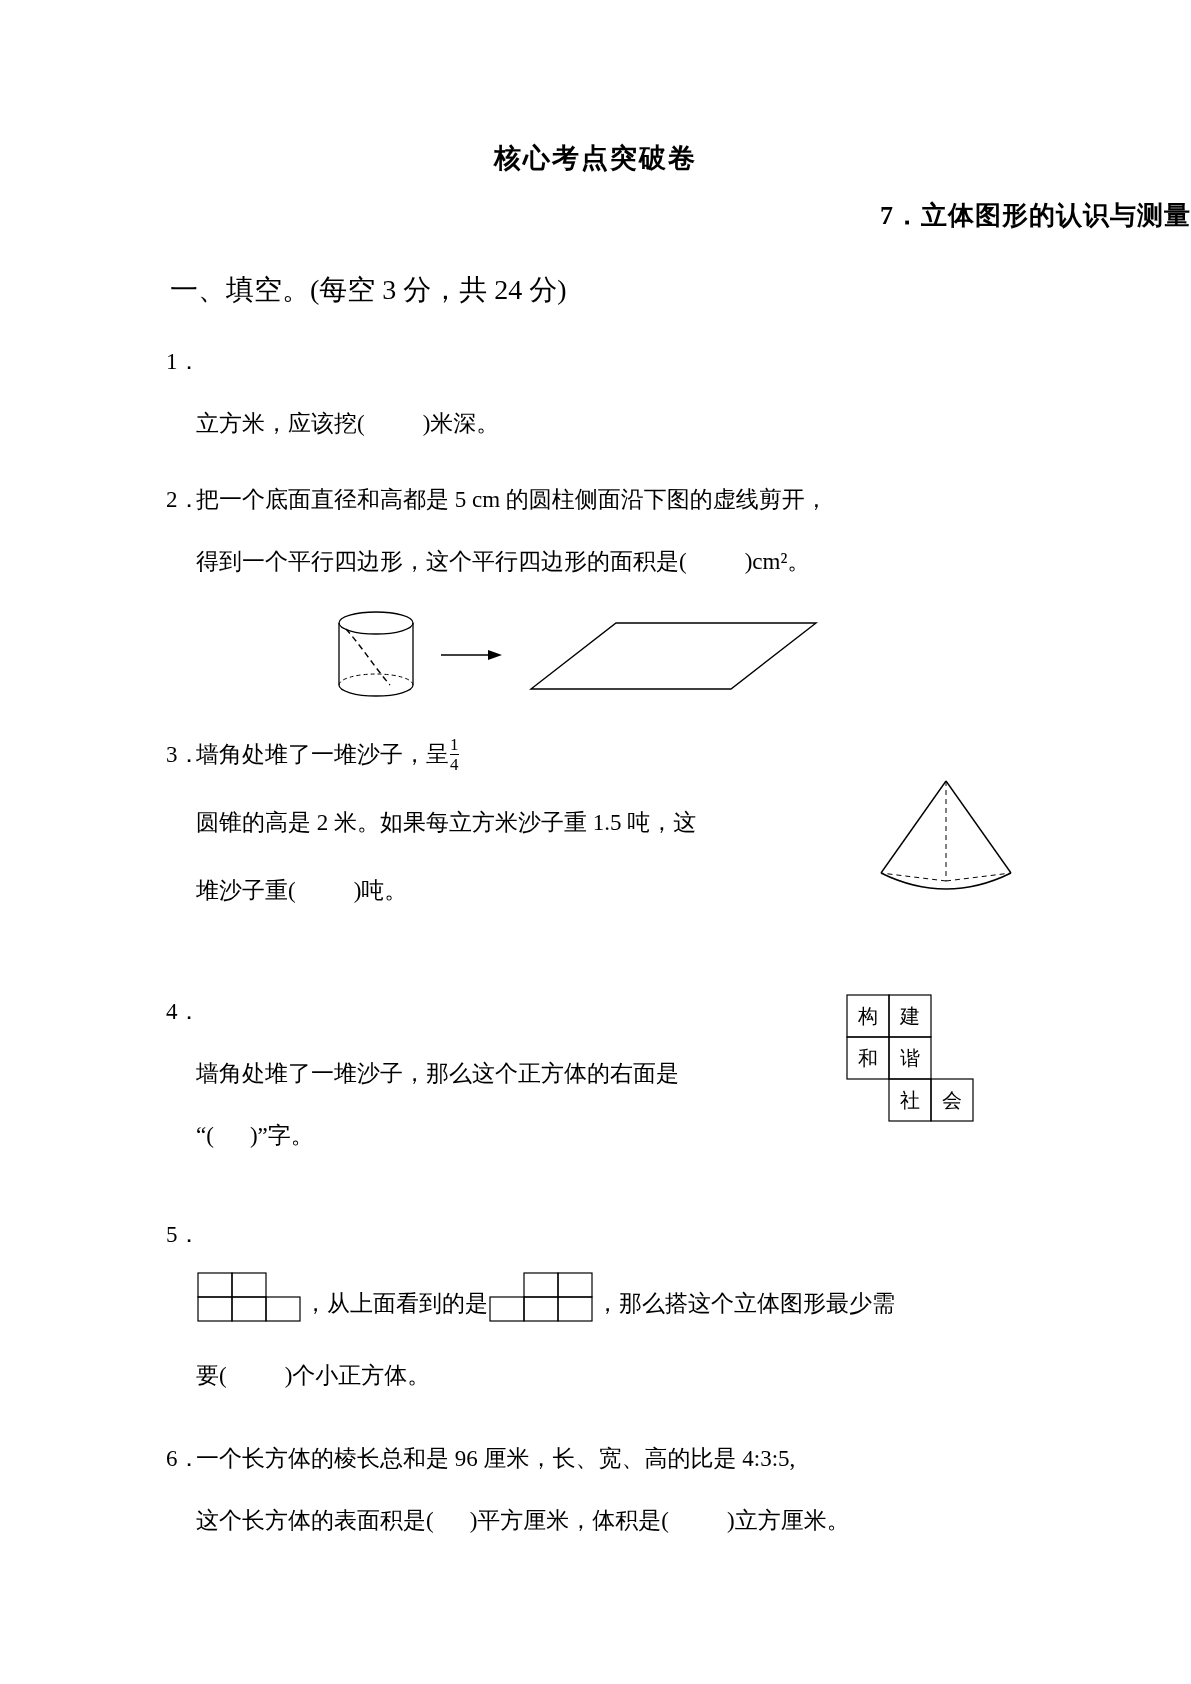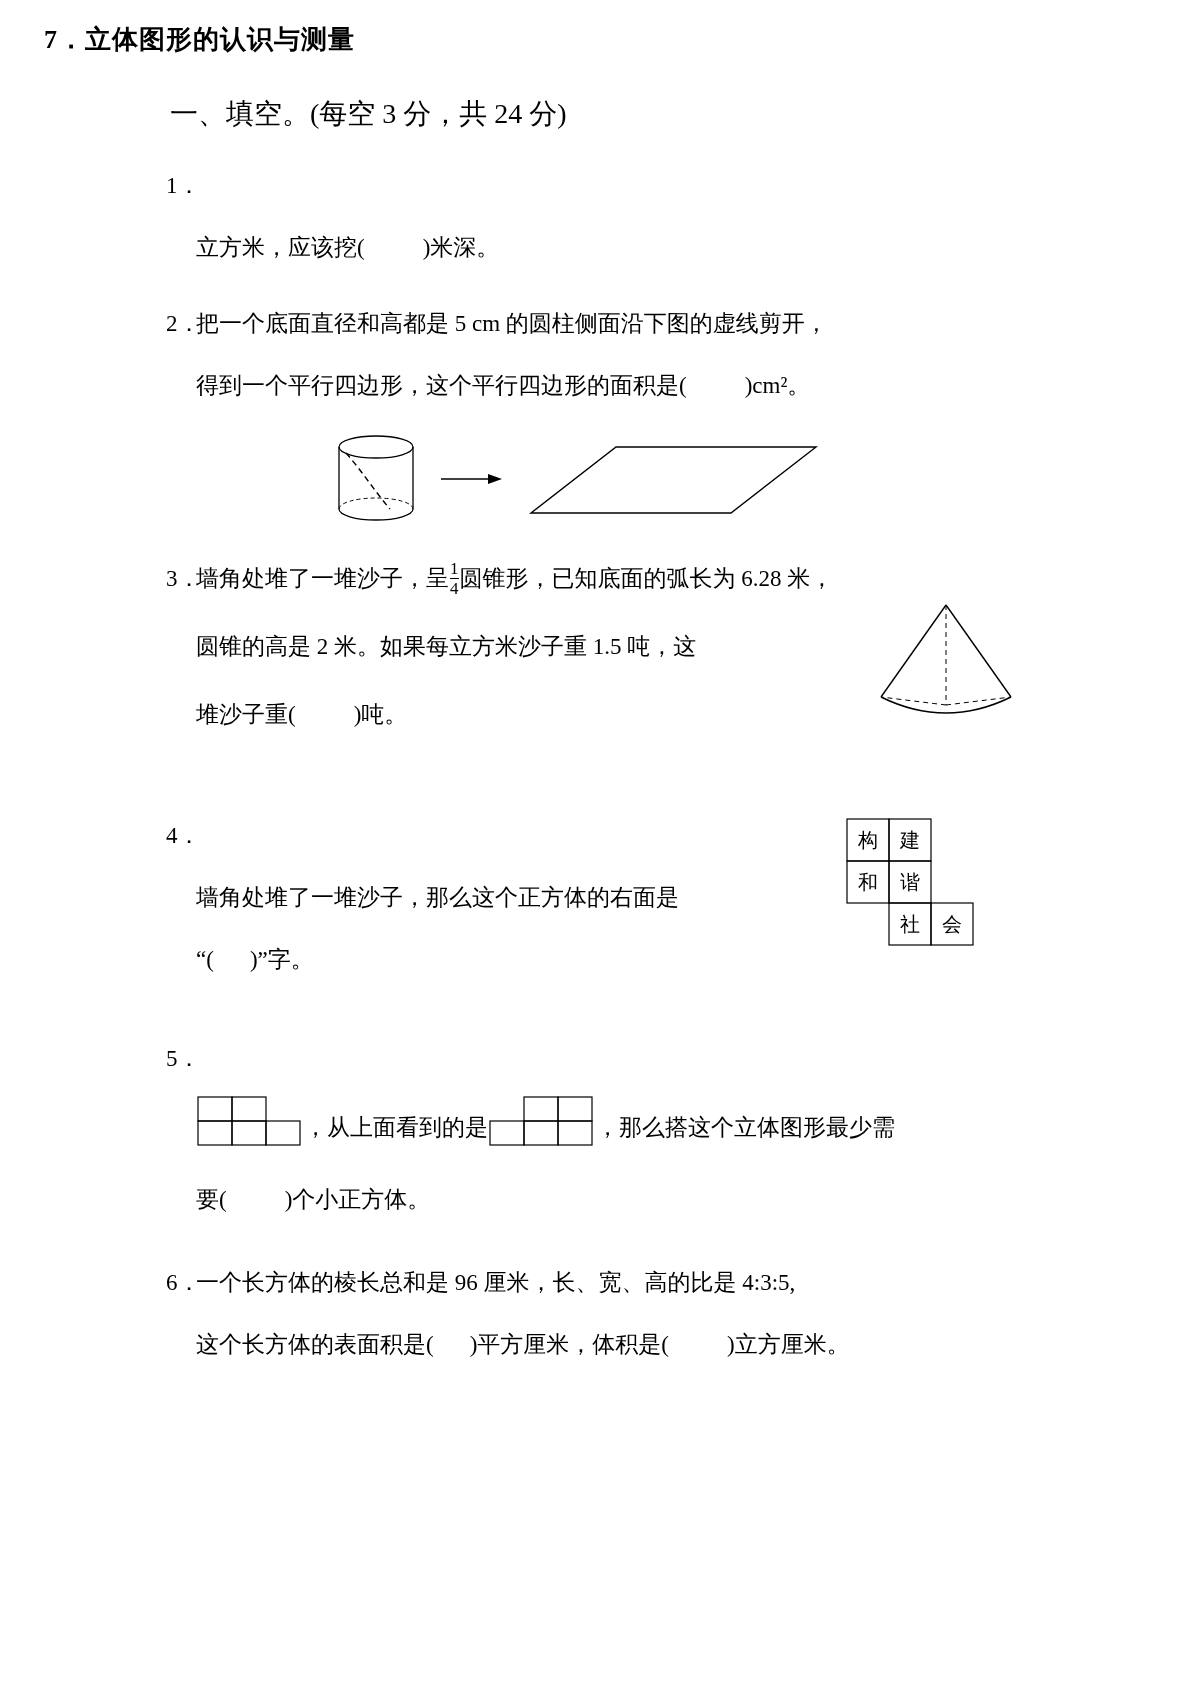--- a/index.html
+++ b/index.html
@@ -23,26 +23,25 @@
     padding: 0;
   }
   .title-main {
     text-align: center;
     font-size: 27px;
     font-weight: bold;
     margin-top: 140px;
     letter-spacing: 2px;
   }
   .title-sub {
-    text-align: left;
+    text-align: right;
     font-size: 26px;
     font-weight: bold;
     margin-top: 22px;
     letter-spacing: 1px;
-    margin-left: 44px;
   }
   .section-head {
     font-size: 28px;
     margin: 38px 0 0 170px;
   }
   .q {
     font-size: 23px;
     line-height: 62px;
     margin-left: 196px;
     margin-right: 180px;
@@ -86,20 +85,21 @@
   .net-fig {
     position: absolute;
     right: 30px;
   }
 </style>
 </head>
 <body>
 
 <div class="page">
 
+  <div class="title-main">核心考点突破卷</div>
   <div class="title-sub">7．立体图形的认识与测量</div>
 
   <div class="section-head">一、填空。(每空 3 分，共 24 分)</div>
 
   <div class="q" style="margin-top:22px;">
     <span class="num">1．</span>
     <br>
     <span>立方米，应该挖(</span><span class="blank-md"></span><span>)米深。</span>
   </div>
 
@@ -121,21 +121,21 @@
 
       <line x1="125" y1="48" x2="172" y2="48" stroke="#000" stroke-width="1.6"></line>
       <polygon points="172,43 186,48 172,53" fill="#000"></polygon>
 
       <polygon points="215,82 300,16 500,16 415,82" fill="none" stroke="#000" stroke-width="1.4"></polygon>
     </svg>
   </div>
 
   <div class="q" style="margin-top:4px; line-height:68px;">
     <span class="num">3．</span>
-    <span>墙角处堆了一堆沙子，呈</span><span class="frac"><span class="numr">1</span><span class="den">4</span></span><span>圆锥形，已知底面的弧长为 6.28 米，</span><br>
+    <span>墙角处堆了一堆沙子，呈</span><span class="frac"><span class="numr">1</span><span class="den">4</span></span><br>
     <span>圆锥的高是 2 米。如果每立方米沙子重 1.5 吨，这</span><br>
     <span>堆沙子重(</span><span class="blank-md"></span><span>)吨。</span>
 
     
     <svg class="fig-inline-right" style="top:52px; right:-10px;" width="150" height="120" viewBox="0 0 150 120">
       <path d="M75 8 L10 100" stroke="#000" stroke-width="1.4" fill="none"></path>
       <path d="M75 8 L140 100" stroke="#000" stroke-width="1.4" fill="none"></path>
       <path d="M10 100 Q 75 132 140 100" stroke="#000" stroke-width="1.4" fill="none"></path>
       <line x1="75" y1="8" x2="75" y2="108" stroke="#000" stroke-width="1" stroke-dasharray="5 4"></line>
       <line x1="75" y1="108" x2="10" y2="100" stroke="#000" stroke-width="1" stroke-dasharray="5 4"></line>

